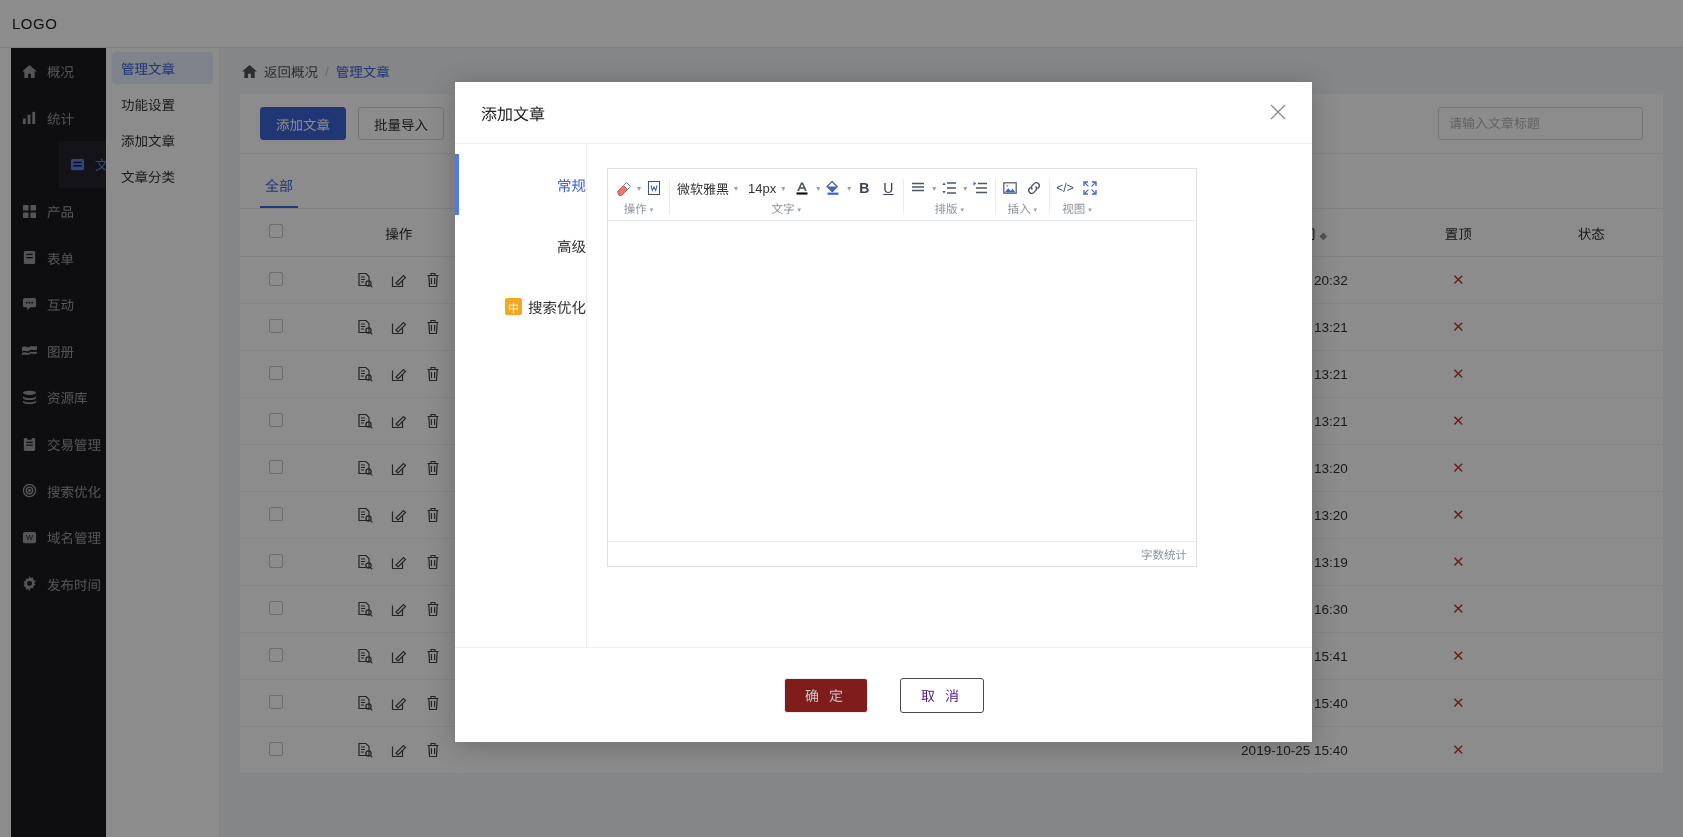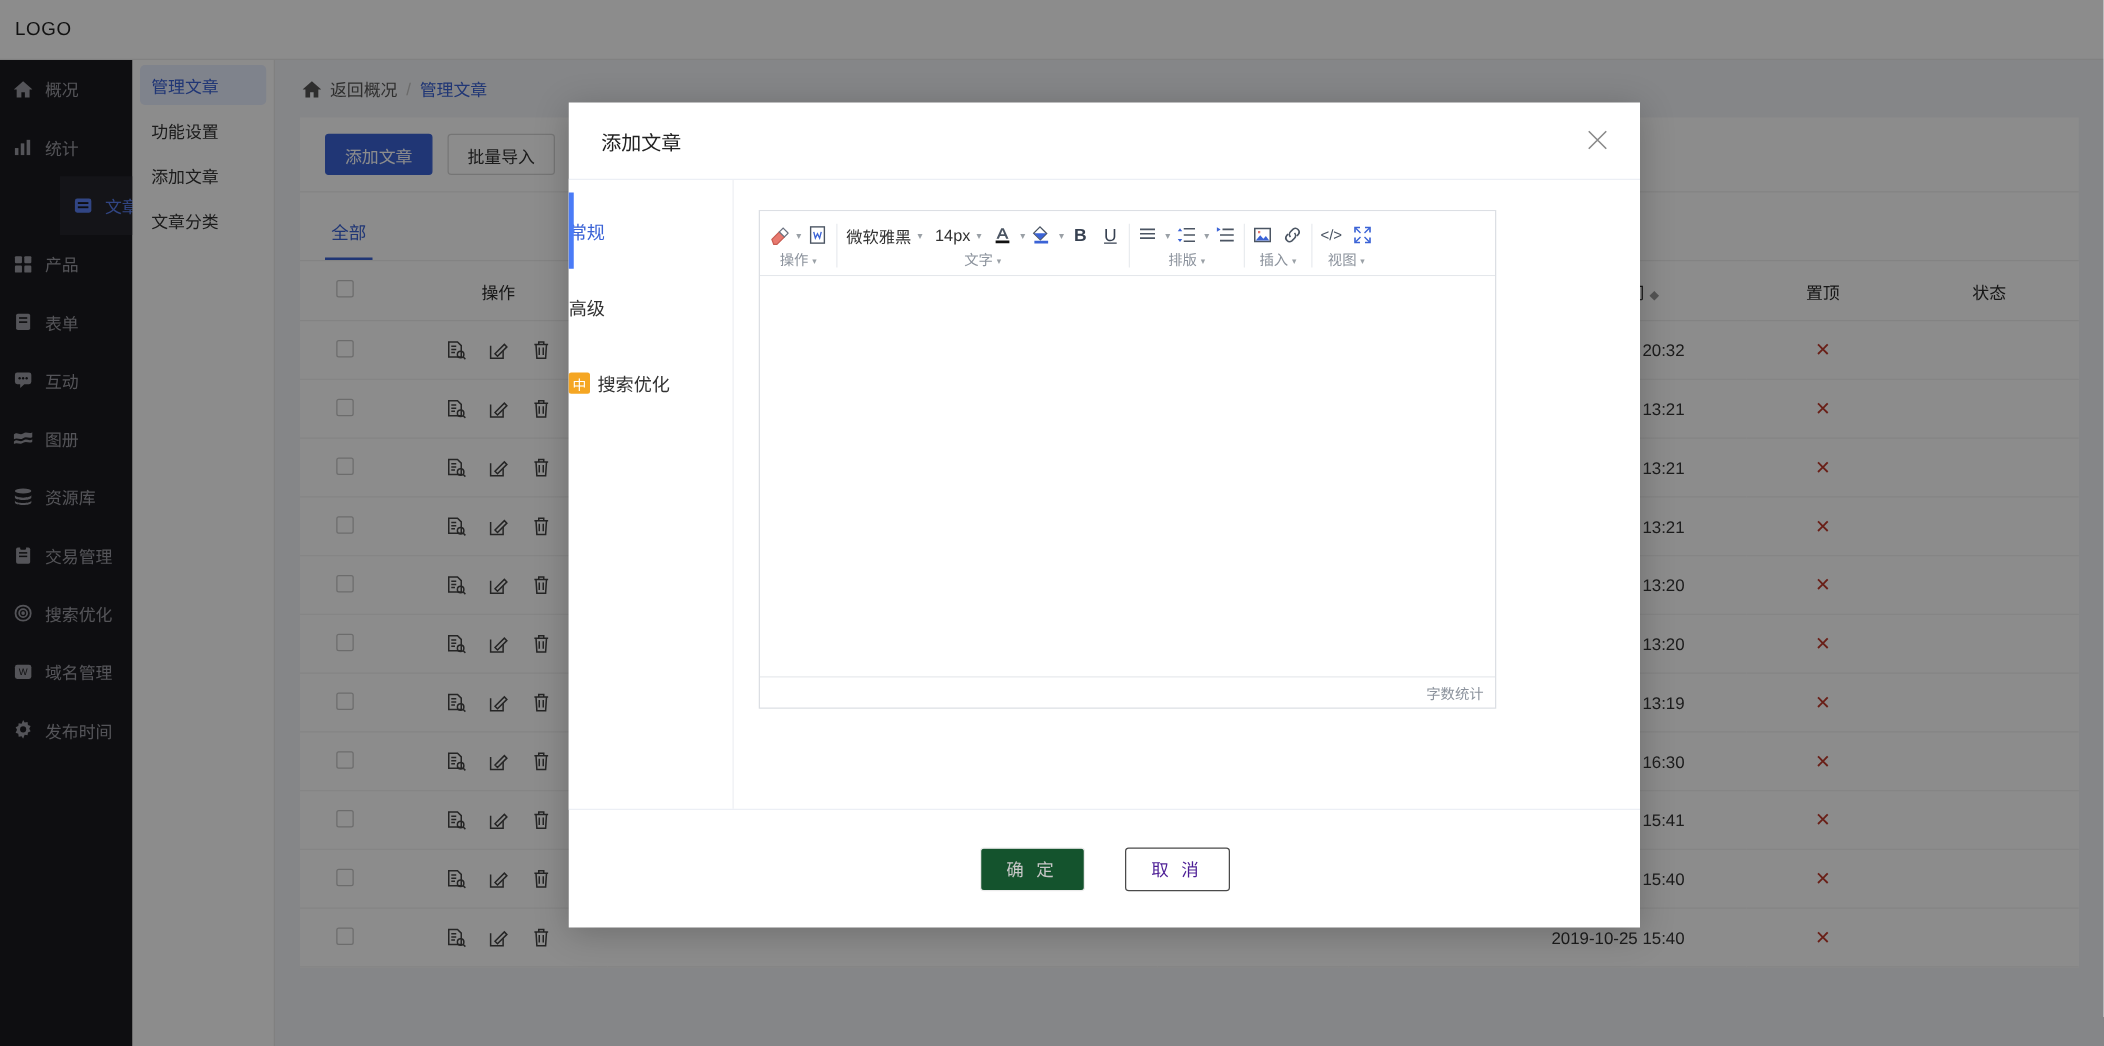--- a/index.html
+++ b/index.html
@@ -18,21 +18,21 @@
   .bg-layer { position: absolute; inset: 0; }
 
   .topbar {
     position: absolute; top: 0; left: 0; width: 1683px; height: 48px;
     background: #ffffff; border-bottom: 1px solid #ececec;
     display: flex; align-items: center;
   }
   .logo { font-size: 15px; color: #1f1f1f; letter-spacing: .5px; padding-left: 12px; }
 
   .sidebar {
-    position: absolute; top: 48px; left: 0; width: 106px; height: 789px;
+    position: absolute; top: 48px; left: 11px; width: 106px; height: 789px;
     background: #1b1b1f;
   }
   .side-item {
     height: 46.6px; display: flex; align-items: center; padding-left: 10px;
     color: #9a9aa2; font-size: 13.5px; cursor: pointer; gap: 9px;
   }
   .side-item.active { background: #26262c; color: #5a7ff0; margin-left: 48px; }
   .side-item .sico { width: 17px; height: 17px; display: inline-flex; align-items: center; justify-content: center; flex: 0 0 17px; }
   .side-item .sico svg { width: 15px; height: 15px; display: block; }
   .side-label { white-space: nowrap; }
@@ -117,21 +117,21 @@
   }
   .modal-close svg { width: 22px; height: 22px; display:block; }
 
   .modal-body { flex: 1; display: flex; min-height: 0; }
 
   .vtabs {
     width: 132px; flex: 0 0 132px; border-right: 1px solid #eef0f3; padding-top: 10px;
     background: #fff;
   }
   .vtab {
-    height: 61px; display: flex; align-items: center; justify-content: flex-start;
+    height: 61px; display: flex; align-items: center; justify-content: flex-end;
     font-size: 14.5px; color: #333; cursor: pointer; position: relative; gap: 6px;
   }
   .vtab.active { color: #3b63d6; }
   .vtab.active::before {
     content: ""; position: absolute; left: 0; top: 0; bottom: 0; width: 4px; background: #4a7bf7;
   }
   .seo-badge {
     background: #f5a623; color: #fff; font-size: 11px; width: 17px; height: 17px;
     display: inline-flex; align-items: center; justify-content: center; border-radius: 2px;
   }
@@ -183,21 +183,21 @@
 
   .modal-foot {
     height: 95px; flex: 0 0 95px; border-top: 1px solid #eceff5;
     display: flex; align-items: center; justify-content: center; gap: 32px;
   }
   .foot-btn {
     min-width: 84px; height: 35px; border-radius: 3px; font-size: 14px;
     display: inline-flex; align-items: center; justify-content: center; cursor: pointer;
     letter-spacing: 3px; padding: 0 14px;
   }
-  .foot-btn.ok { background: #14532d; border: 1px solid #ebebeb; color: #c6c6c6; }
+  .foot-btn.ok { background: #7f1d1d; border: 1px solid #ebebeb; color: #c6c6c6; }
   .foot-btn.cancel { background: #fff; border: 1px solid #4a4a4a; color: #4c1d95; }
 </style>
 </head>
 <body>
 
 <div id="app">
 
   <div class="bg-layer">
 
     <div class="topbar">
@@ -340,20 +340,23 @@
         <span>返回概况</span>
         <span class="crumb-sep">/</span>
         <span class="crumb-cur">管理文章</span>
       </div>
 
       <div class="panel">
         <div class="toolrow">
           <div class="btn primary">添加文章</div>
           <div class="btn">批量导入</div>
           <div class="btn">批量操作</div>
+          <div class="search-wrap">
+            <input class="search-input" placeholder="请输入文章标题" style="">
+          </div>
         </div>
         <div class="tabbar">
           <div class="tab">全部</div>
         </div>
 
         <table class="grid">
           <colgroup>
             <col style="width:70px">
               <col style="width:170px">
               <col style="width:430px">

